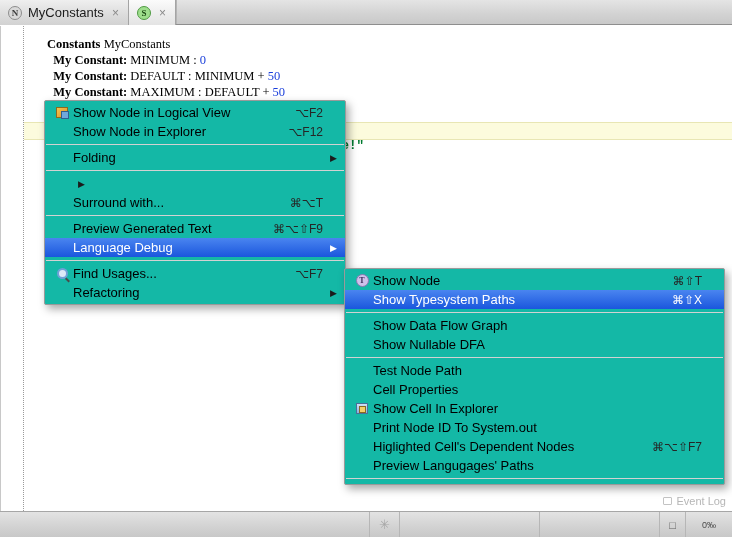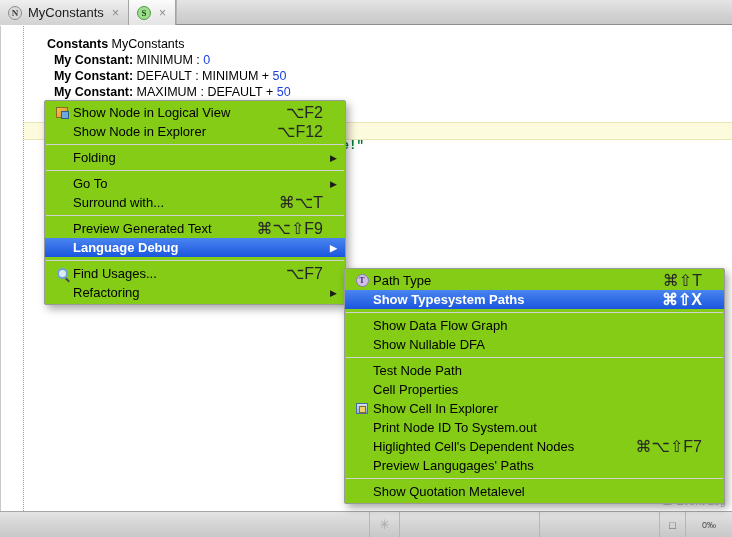--- a/index.html
+++ b/index.html
@@ -69,21 +69,21 @@
     border-left: 1px solid #c8c8c8;
     overflow: hidden;
   }
   .gutterline {
     position: absolute; left: 22px; top: 0; bottom: 0;
     width: 0;
     border-left: 1px dotted #9a9a9a;
   }
   .code {
     position: absolute; left: 46px; top: 10px;
-    font-family: Liberation Sans, sans-serif;
+    font-family: Liberation Serif, serif;
     font-size: 12.5px;
     line-height: 16px;
     white-space: pre;
     color: #000000;
   }
   .kw { font-weight: bold; color: #000000; }
   .plain { color: #000000; }
   .num { color: #1a3fdb; }
   .str { color: #007a2f; font-weight: bold; }
   .faint { opacity: 0.30; }
@@ -134,21 +134,21 @@
     font-size: 11px; color: #b6b6b6;
     display: flex; align-items: center; gap: 4px;
   }
   .eventlog .dot {
     width: 9px; height: 8px; border: 1px solid #c3c3c3; border-radius: 1px;
   }
 
   
   .menu {
     position: absolute;
-    background: #84cc16;
+    background: #14b8a6;
     border: 1px solid #9a9a9a;
     border-radius: 2px;
     box-shadow: 3px 4px 9px rgba(0,0,0,0.34);
     padding: 2px 0;
     font-size: 13px;
     color: #000000;
     z-index: 50;
   }
   #menu-main { left: 44px; top: 100px; width: 302px; }
   #menu-sub  { left: 344px; top: 268px; width: 381px; z-index: 60; }
@@ -161,31 +161,31 @@
     cursor: default;
     white-space: nowrap;
   }
   .mi .ico {
     width: 18px; flex: 0 0 18px;
     display: flex; align-items: center; justify-content: center;
     font-size: 10px;
   }
   .mi .lbl { flex: 1; padding-left: 2px; }
   .mi .acc {
-    color: #262626; font-size: 16px; padding-left: 18px;
+    color: #262626; font-size: 12px; padding-left: 18px;
     font-family: "Liberation Sans", sans-serif;
   }
   .mi .arrow {
     width: 14px; flex: 0 0 14px; text-align: right;
     font-size: 9px; color: #1b1b1b;
   }
   .mi.sel-hl {
     background: linear-gradient(to bottom, #4a85f0 0%, #1a56dd 100%);
     color: #ffffff;
-    font-weight: bold;
+    font-weight: normal;
   }
   .mi.sel-hl .acc, .mi.sel-hl .arrow { color: #ffffff; }
   .sep {
     height: 1px; margin: 3px 1px;
     background: #d2d2d2;
   }
   
   .ico-node {
     width: 12px; height: 11px;
     background: linear-gradient(135deg,#f3c44d 0%, #e0912a 100%);
@@ -267,21 +267,20 @@
       </div>
       <div class="sep"></div>
       <div class="mi">
         <span class="ico"></span>
         <span class="lbl">Folding</span>
         <span class="arrow">▶</span>
       </div>
       <div class="sep"></div>
       <div class="mi">
         <span class="ico"></span>
-        <span class="lbl">Go To</span>
         <span class="arrow">▶</span>
       </div>
       <div class="mi">
         <span class="ico"></span>
         <span class="lbl">Surround with...</span>
         <span class="acc">⌘⌥T</span>
         <span class="arrow"></span>
       </div>
       <div class="sep"></div>
       <div class="mi">
@@ -309,21 +308,21 @@
         <span class="lbl">Refactoring</span>
         <span class="arrow">▶</span>
       </div>
     </div>
 
   <div class="menu" id="menu-sub">
       <div class="mi">
         <span class="ico">
           <span class="ico-circ">T</span>
         </span>
-        <span class="lbl">Path Type</span>
+        <span class="lbl">Show Node</span>
         <span class="acc">⌘⇧T</span>
         <span class="arrow"></span>
       </div>
       <div class="mi sel-hl">
         <span class="ico"></span>
         <span class="lbl">Show Typesystem Paths</span>
         <span class="acc">⌘⇧X</span>
         <span class="arrow"></span>
       </div>
       <div class="sep"></div>
@@ -365,25 +364,20 @@
         <span class="lbl">Higlighted Cell's Dependent Nodes</span>
         <span class="acc">⌘⌥⇧F7</span>
         <span class="arrow"></span>
       </div>
       <div class="mi">
         <span class="ico"></span>
         <span class="lbl">Preview Langugages' Paths</span>
         <span class="arrow"></span>
       </div>
       <div class="sep"></div>
-      <div class="mi">
-        <span class="ico"></span>
-        <span class="lbl">Show Quotation Metalevel</span>
-        <span class="arrow"></span>
-      </div>
     </div>
 
   <div class="eventlog">
     <span class="dot"></span>
     <span>Event Log</span>
   </div>
 
   <div class="statusbar">
     <div class="sb-left"></div>
     <div class="sb-cell sb-spin">

